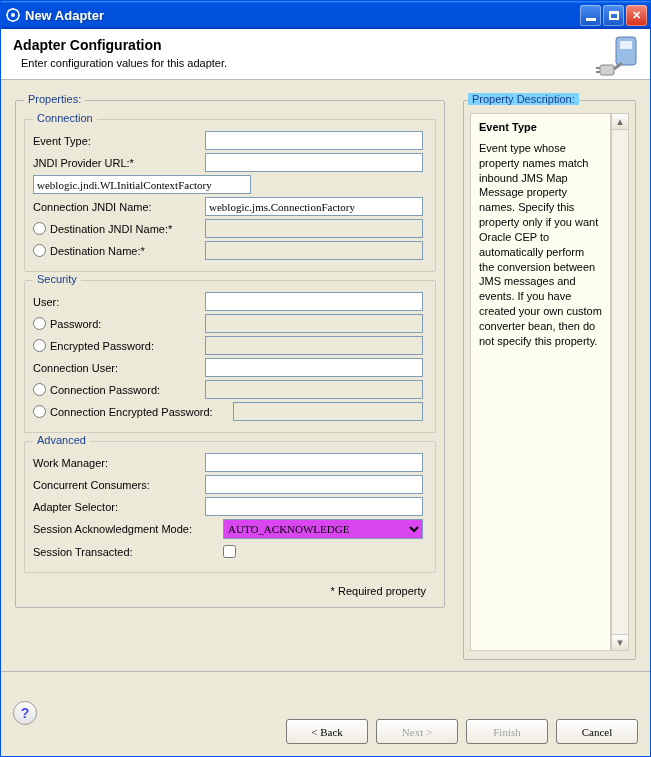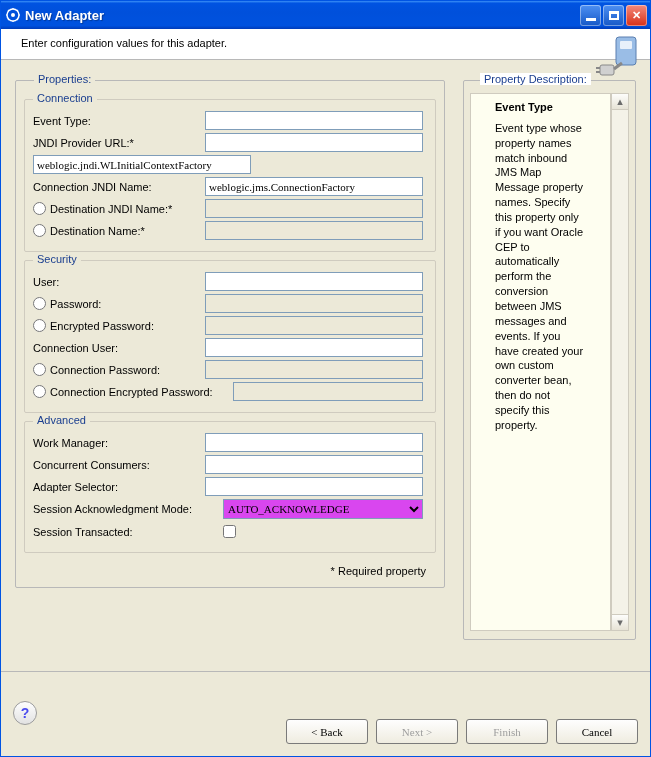--- a/index.html
+++ b/index.html
@@ -86,21 +86,21 @@
 
 .groupbox{
   border:1px solid #b8b8b8;
   border-radius:2px;
   margin:10px 4px 6px;
   padding:10px 8px 8px;
   position:relative;
 }
 .groupbox > .legend{
   position:absolute;
-  top:-8px;left:18px;
+  top:-8px;left:8px;
   background:#ece9d8;
   padding:0 4px;
   color:#1a3e8f;
   font-size:11px;
 }
 .inner-group{
   border:1px solid #cfcbbf;
   border-radius:2px;
   margin:8px 0 6px;
   padding:8px 8px;
@@ -130,24 +130,24 @@
 .req{text-align:right;padding:6px 10px 2px 0;}
 
 .desc-box{
   border:1px solid #b8b8b8;border-radius:2px;
   margin:10px 4px 6px;
   padding:10px 6px 8px;
   position:relative;
   height:540px;
   display:flex;
 }
-.desc-box > .legend{position:absolute;top:-8px;left:16px;background:#ffffff;padding:0 4px;color:#1a3e8f;}
+.desc-box > .legend{position:absolute;top:-8px;left:4px;background:#7dd3fc;padding:0 4px;color:#1a3e8f;}
 .desc-inner{
   flex:1;background:#fefef0;border:1px solid #cfcbbf;
-  margin-top:2px;padding:6px 24px;line-height:1.35;
+  margin-top:2px;padding:6px 8px;line-height:1.35;
   overflow:hidden;position:relative;
 }
 .desc-inner h3{margin:0 0 6px;font-size:11px;font-weight:bold;}
 .desc-scroll{width:16px;background:#ece9d8;border:1px solid #cfcbbf;margin-top:2px;margin-left:0;display:flex;flex-direction:column;}
 .desc-scroll .sb-btn{height:15px;background:linear-gradient(#fdfdfb,#e7e3d6);border-bottom:1px solid #cfcbbf;display:flex;align-items:center;justify-content:center;color:#6b6b6b;}
 .desc-scroll .sb-btn:last-child{border-top:1px solid #cfcbbf;border-bottom:none;}
 .desc-scroll .sb-track{flex:1;background:#f4f2e8;}
 
 .footer{
   border-top:1px solid #b8b8b8;
@@ -186,20 +186,21 @@
     </span>
     <span class="title">New Adapter</span>
     <div class="tb-controls">
       <div class="tb-btn tb-min"></div>
       <div class="tb-btn tb-max"></div>
       <div class="tb-btn tb-close"></div>
     </div>
   </div>
 
   <div class="header">
+    <h1>Adapter Configuration</h1>
     <div class="sub">Enter configuration values for this adapter.</div>
     <div class="hicon">
       <svg viewBox="0 0 48 48" width="48" height="48">
         <rect x="22" y="2" width="20" height="28" rx="3" fill="#9abde6" stroke="#5a7fb0"></rect>
         <rect x="26" y="6" width="12" height="8" rx="1" fill="#e8f0fa"></rect>
         <rect x="6" y="30" width="14" height="10" rx="2" fill="#d0d0d0" stroke="#888"></rect>
         <line x1="20" y1="34" x2="28" y2="28" stroke="#888" stroke-width="3"></line>
         <rect x="2" y="32" width="4" height="2" fill="#888"></rect>
         <rect x="2" y="36" width="4" height="2" fill="#888"></rect>
       </svg>

